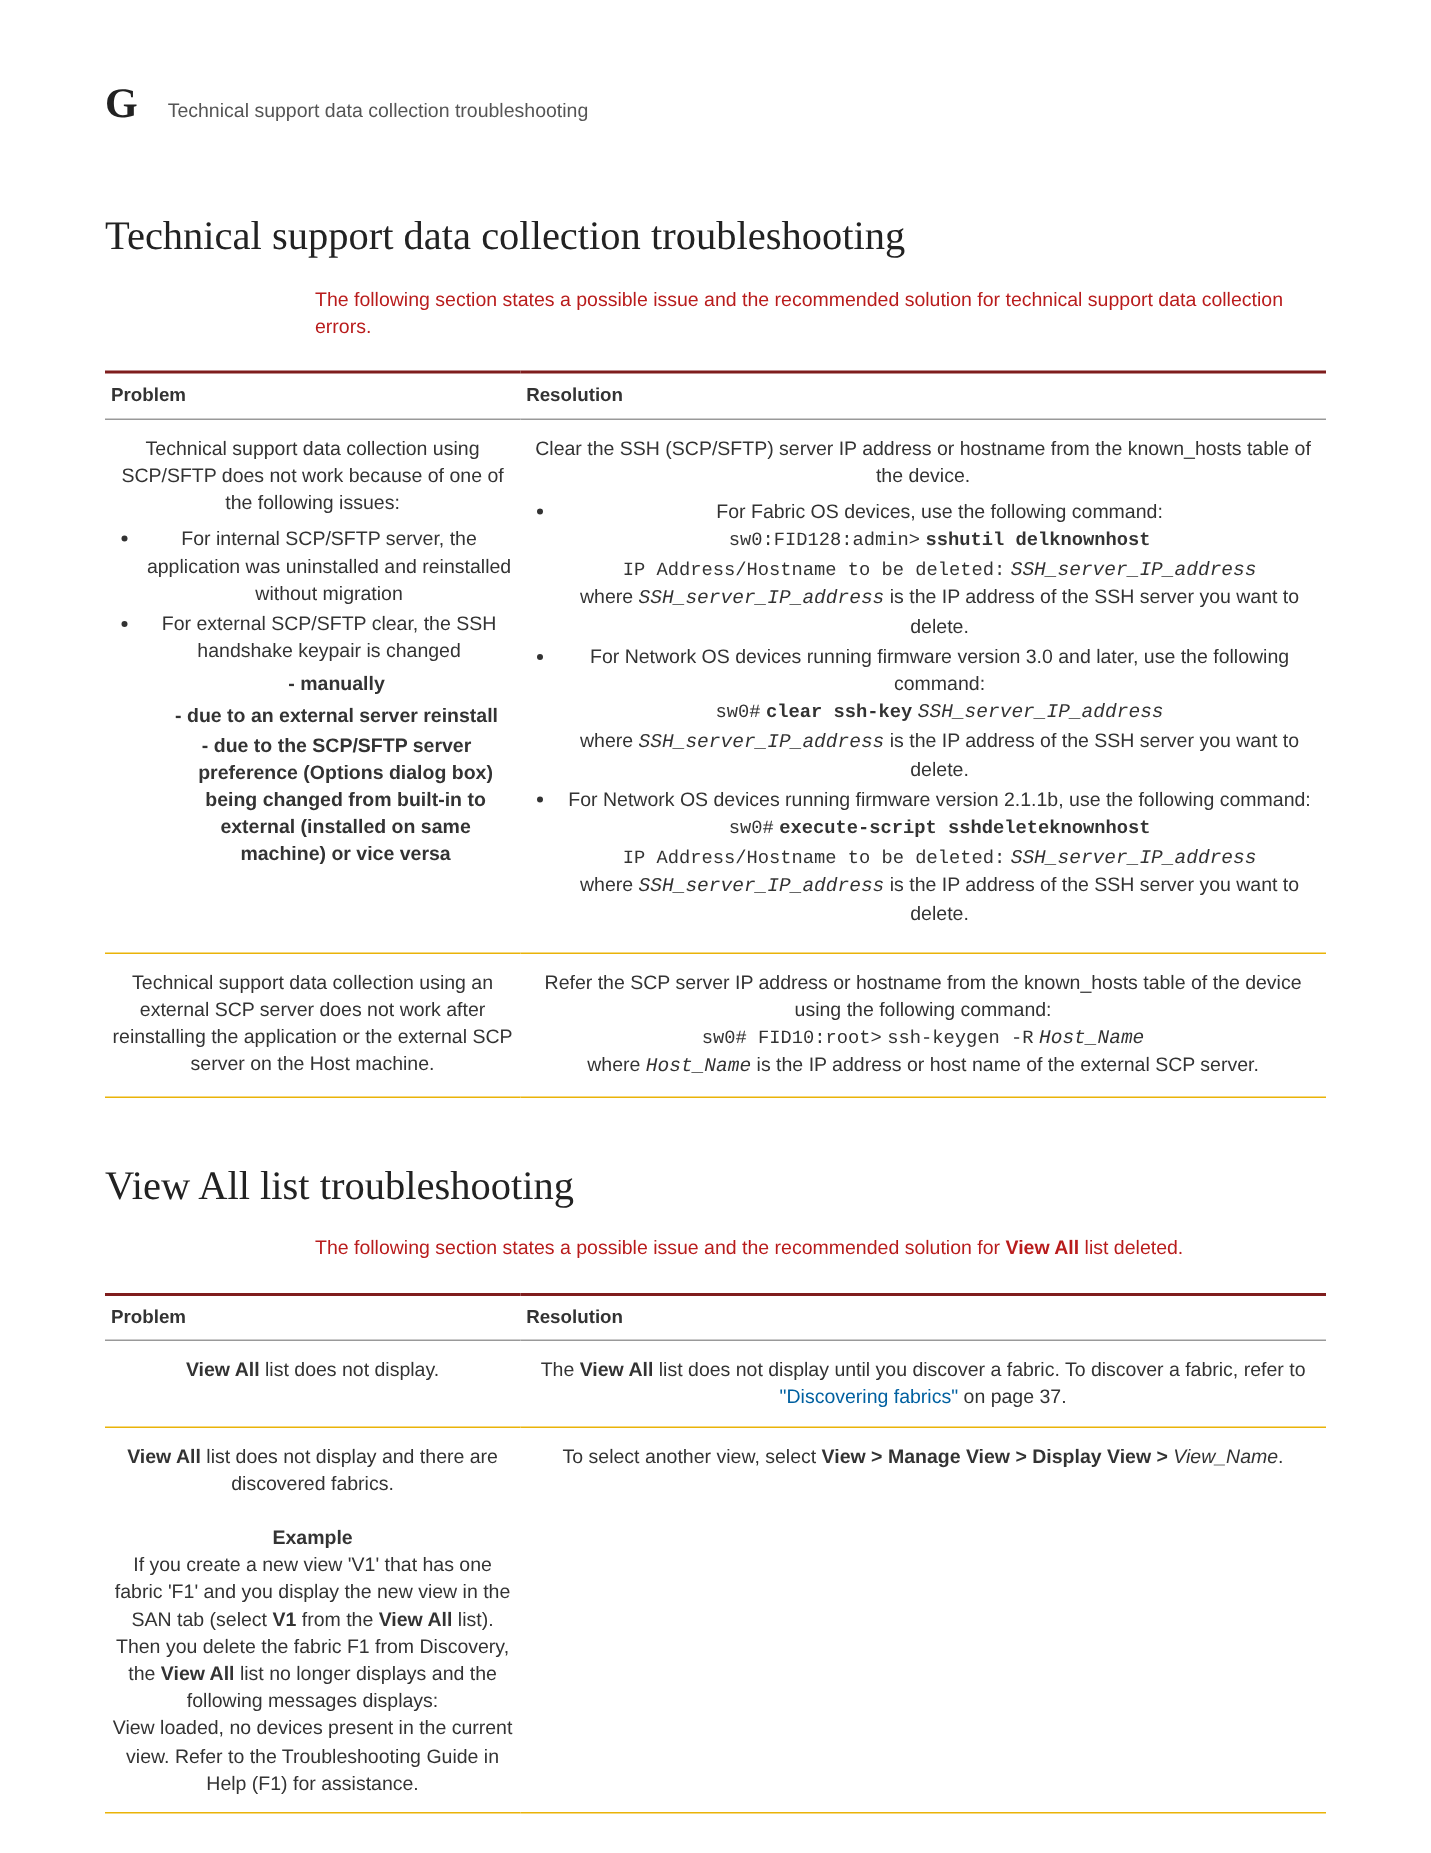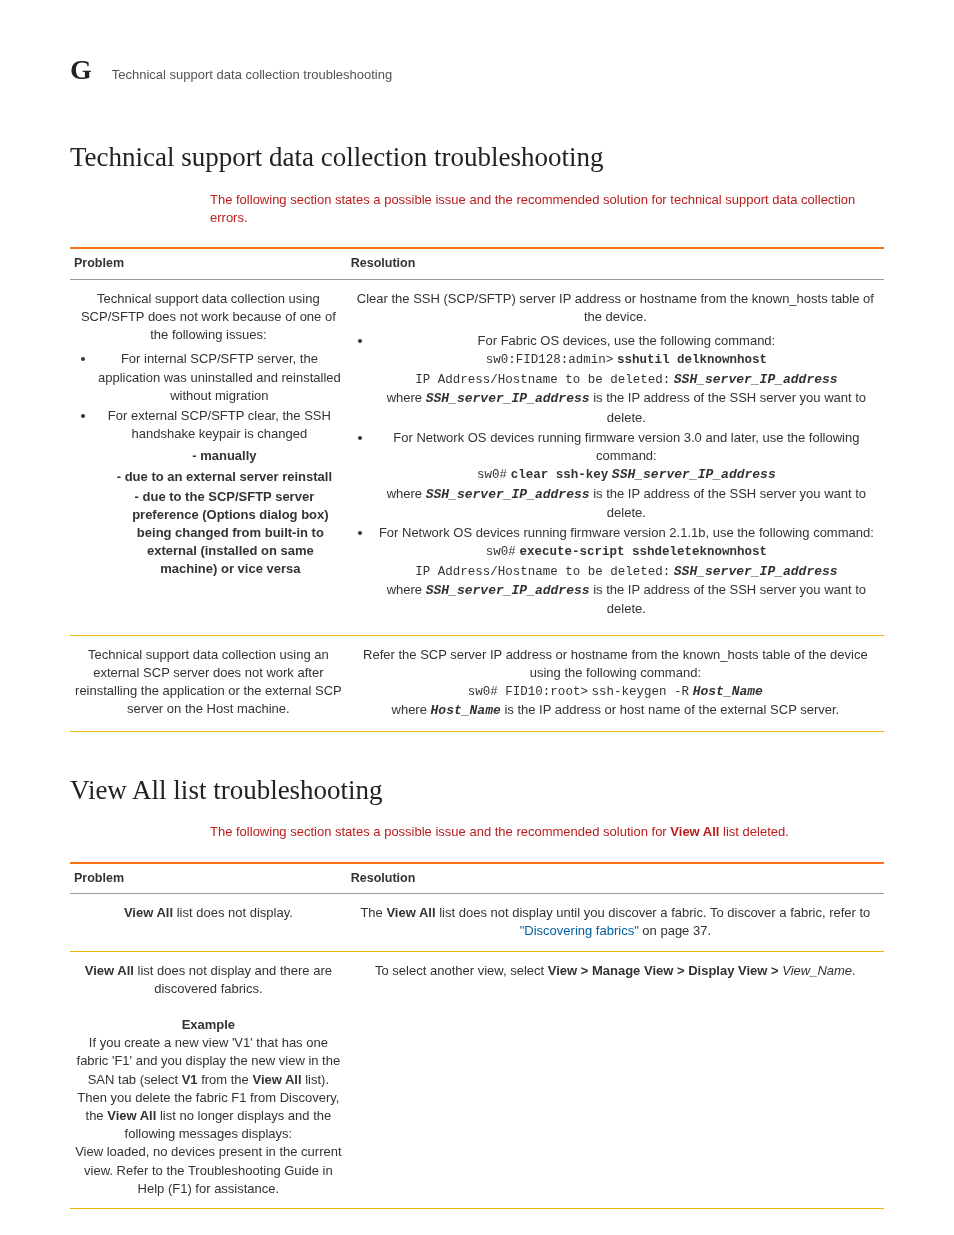--- a/index.html
+++ b/index.html
@@ -38,21 +38,21 @@
   .intro {
     margin-left: 140px;
     margin-bottom: 20px;
     color: #b91c1c;
   }
   table {
     width: 100%;
     border-collapse: collapse;
     margin-bottom: 40px;
   }
-  thead tr { border-top: 2px solid #f97316; border-bottom: 1px solid #999; }
+  thead tr { border-top: 2px solid #7f1d1d; border-bottom: 1px solid #999; }
   th {
     text-align: left;
     font-weight: bold;
     padding: 6px 4px;
     font-size: 12.5px;
   }
   th.problem { width: 34%; }
   td {
     vertical-align: top;
     padding: 10px 4px;
@@ -70,21 +70,21 @@
     padding-left: 22px;
     list-style-type: none;
     font-weight: bold;
   }
   ul.inner li::before {
     content: "- ";
     margin-left: -12px;
   }
   li { margin-bottom: 2px; }
   .mono { font-family: "Courier New", monospace; font-size: 12.5px; }
-  .ital { font-style: italic; font-family: "Courier New", monospace; font-weight: bold; }
+  .ital { font-style: italic; font-family: "Courier New", monospace; }
   .bold { font-weight: bold; }
   a.xref { color: #0060a0; text-decoration: none; }
 </style>
 </head>
 <body>
 
 <div class="header-row">
   <div class="appendix-letter">G</div>
   <div class="header-title">Technical support data collection troubleshooting</div>
 </div>

